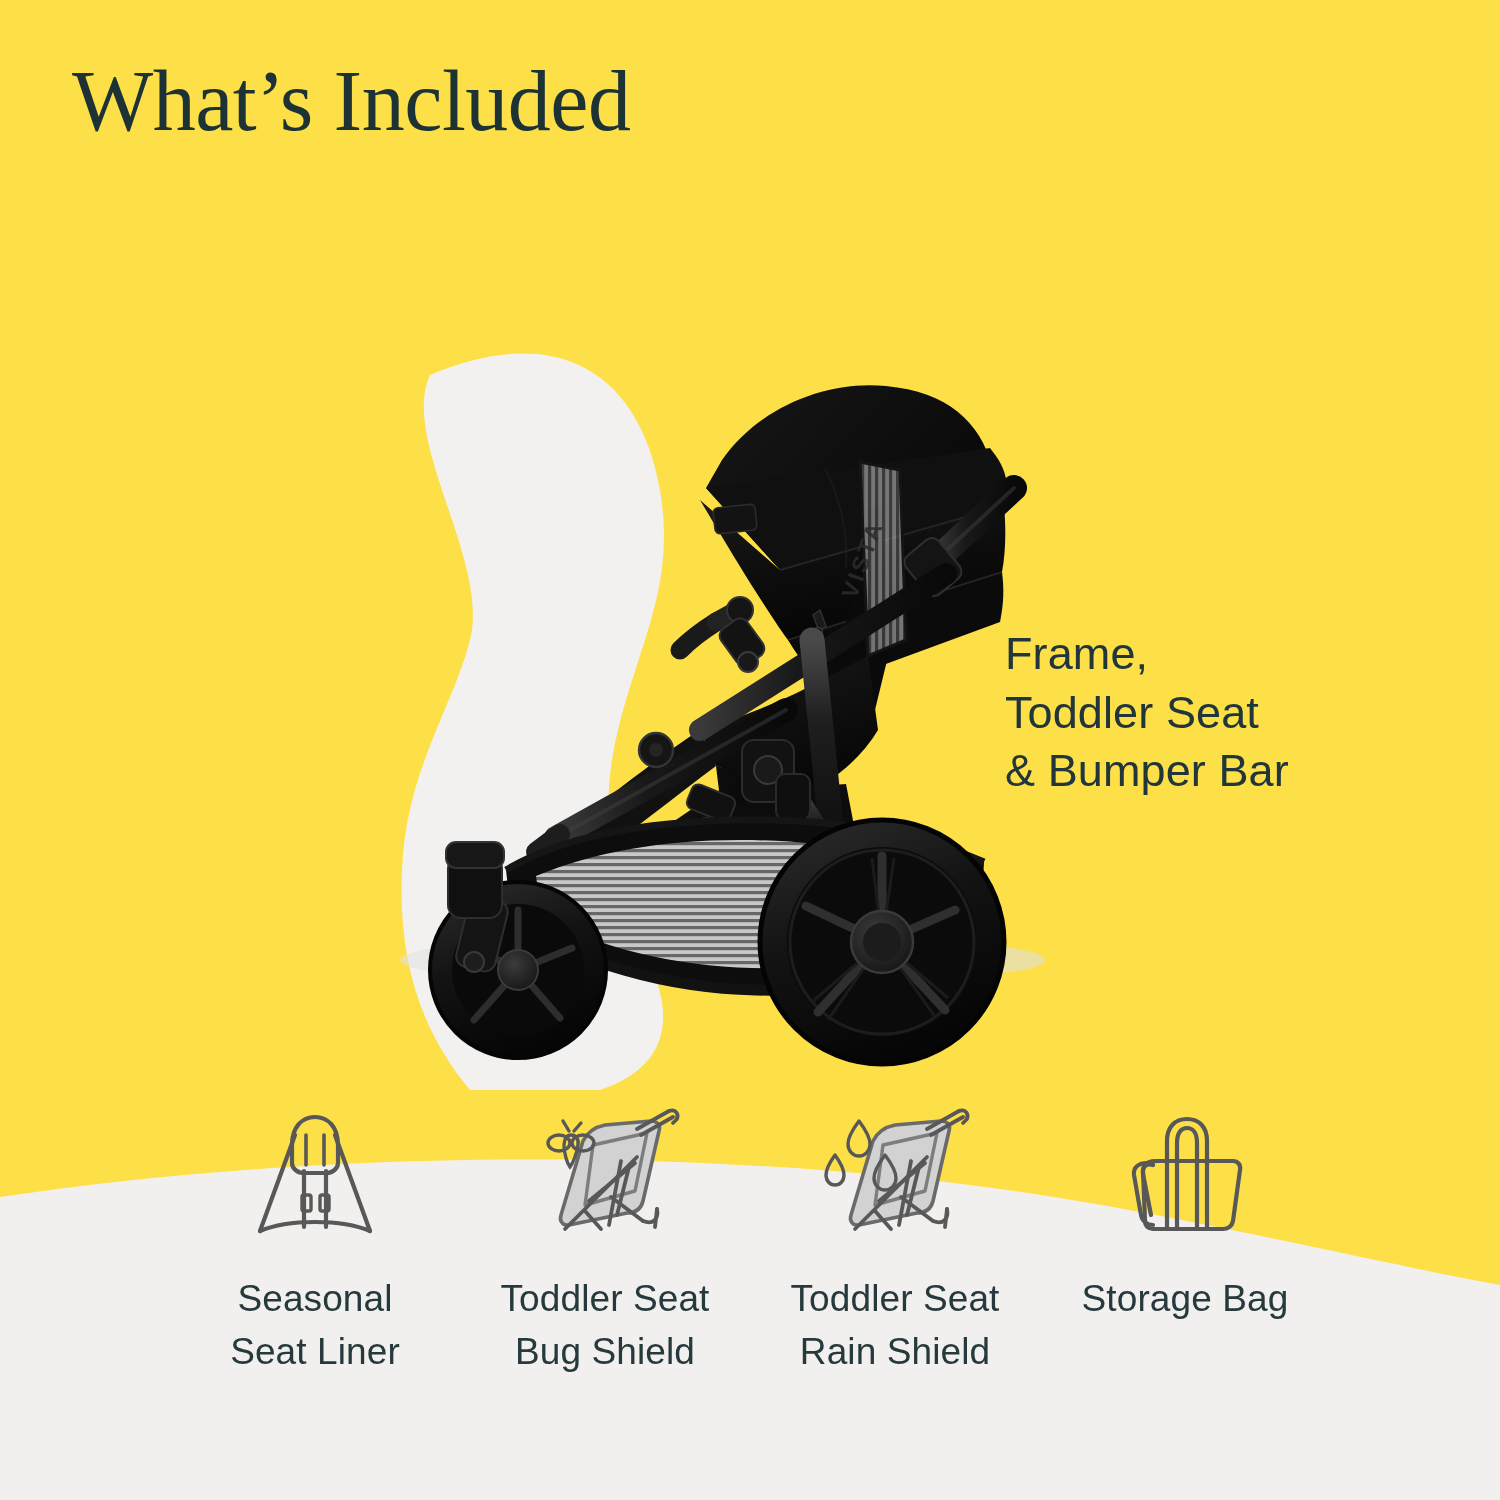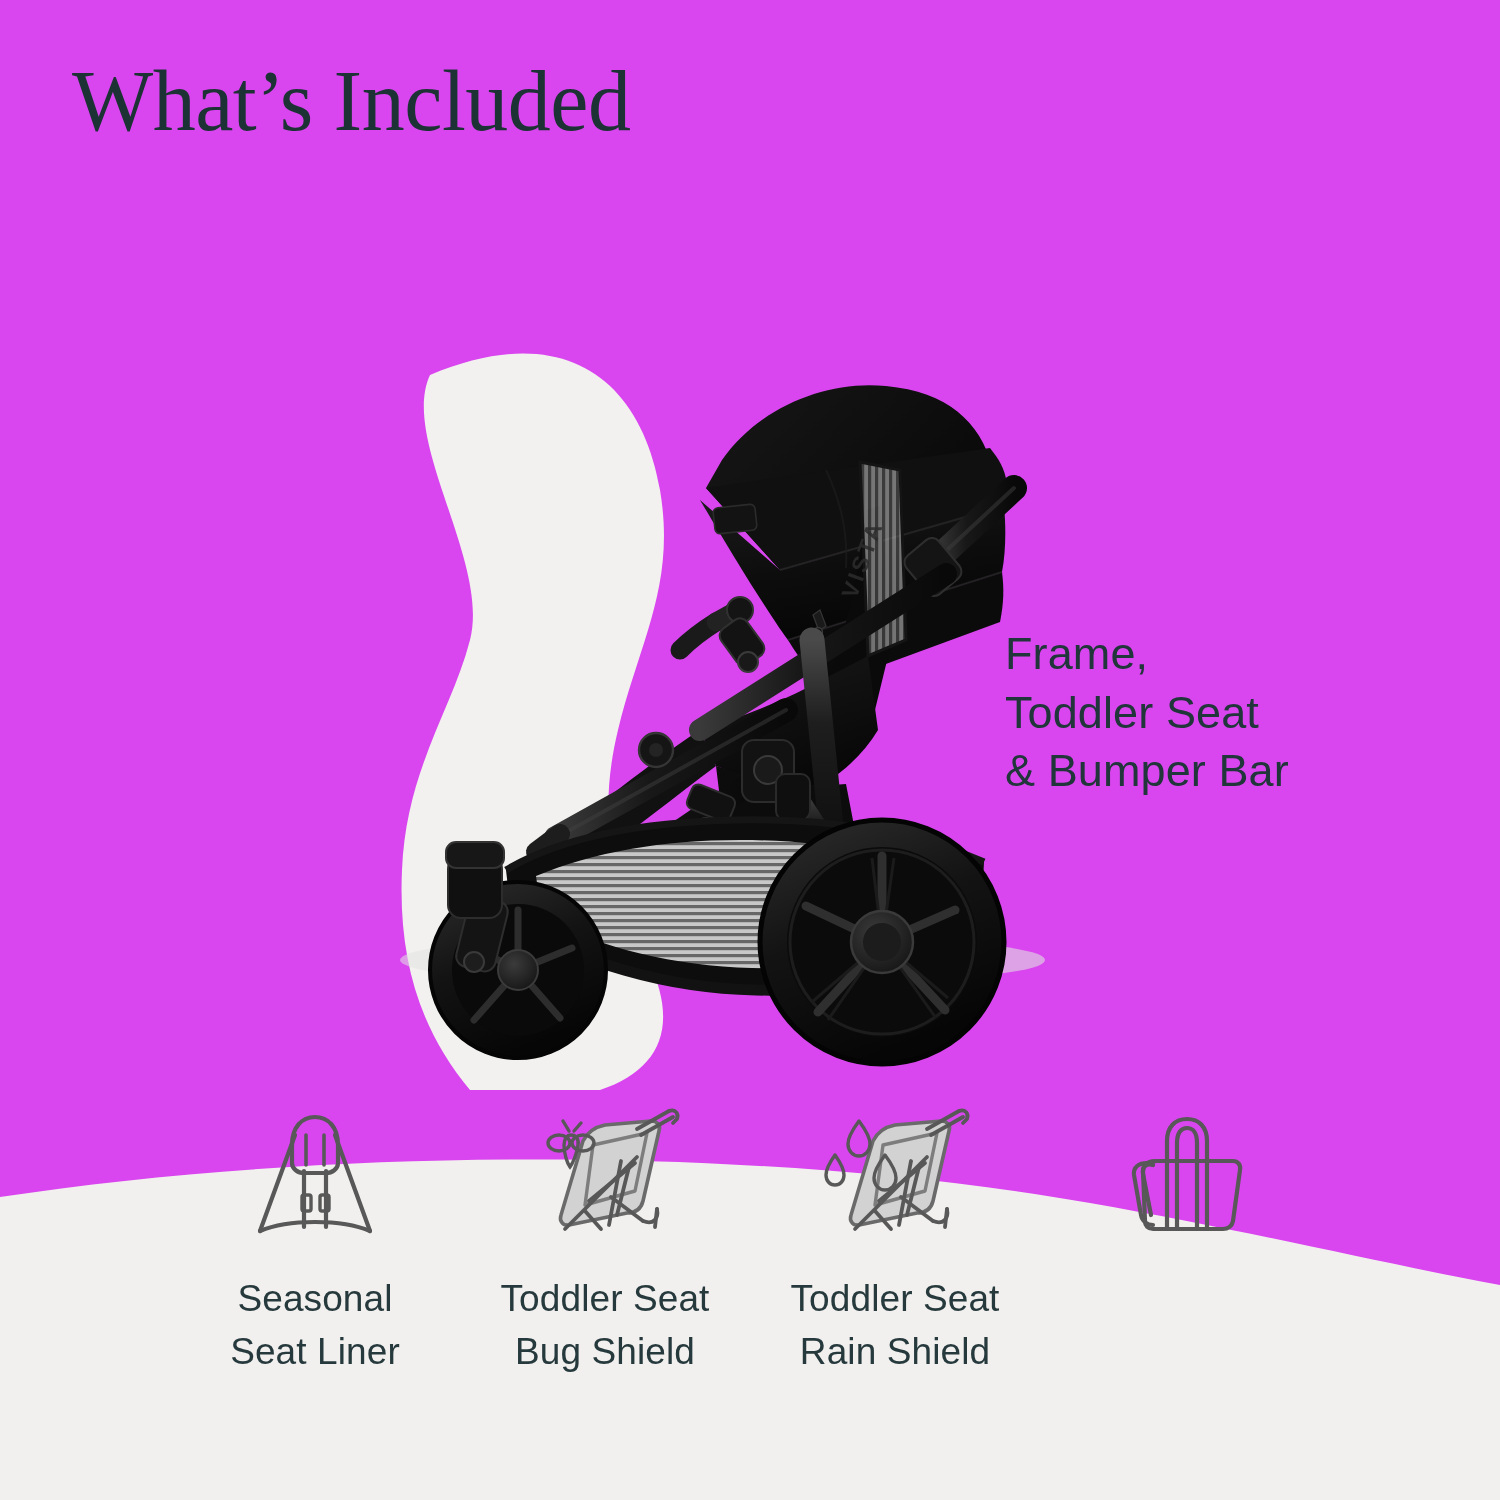--- a/index.html
+++ b/index.html
@@ -5,21 +5,21 @@
   html,body{margin:0;padding:0;}
   body{
     width:1500px;height:1500px;
     background:#ffffff;
     font-family:"Liberation Sans", sans-serif;
     overflow:hidden;
     position:relative;
   }
 
   
-  .page{position:absolute;inset:0;background:#d946ef;overflow:hidden;}
+  .page{position:absolute;inset:0;background:#fde047;overflow:hidden;}
 
   
   .title{
     position:absolute;left:72px;top:58px;
     font-family:"Liberation Serif", serif;
     font-size:86px;font-weight:400;letter-spacing:-0.5px;
     color:#1d3234;line-height:1;white-space:nowrap;
   }
 
   
@@ -381,18 +381,19 @@
               <path d="M62,58 L62,36 C62,22 70,14 82,14 C94,14 102,22 102,36 L102,58"></path>
               <path d="M72,58 L72,38 C72,28 76,23 82,23 C88,23 92,28 92,38 L92,58"></path>
 
               <path d="M62,58 L62,124"></path>
               <path d="M72,58 L72,124"></path>
               <path d="M92,58 L92,124"></path>
               <path d="M102,58 L102,124"></path>
             </g>
           </svg>
         </div>
+        <div class="flabel">Storage Bag</div>
       </div>
 
     </div>
   </div>
 
 </div>
 
 </body></html>

